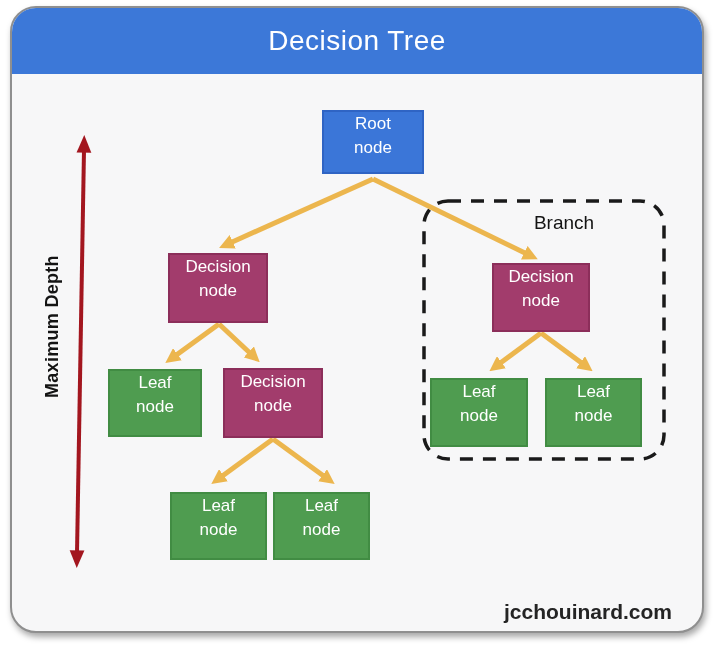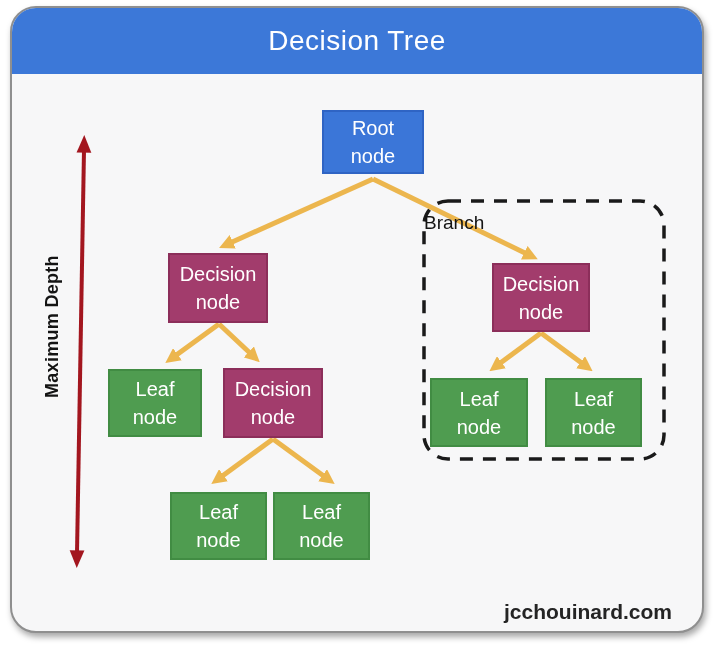--- a/index.html
+++ b/index.html
@@ -49,24 +49,23 @@
   .depth-head { fill: var(--depth-arrow, #a3161f); }
   .branch-rect {
     stroke: var(--branch-border, #1a1a1a);
     stroke-width: 3.5;
     stroke-dasharray: 13 10;
     fill: none;
   }
   .node {
     position: absolute;
     display: flex;
-    align-items: center;
     justify-content: center;
     color: #ffffff;
-    font-size: 20px;
+    font-size: 17px;
     line-height: 1.4;
     text-align: center;
     box-sizing: border-box;
   }
   .node span {
     display: inline-block;
     word-spacing: 9999px; 
   }
   .node-root {
     background: var(--root-node, #3b76d8);
@@ -75,23 +74,23 @@
   .node-decision {
     background: var(--decision-node, #a23c6c);
     border: 2px solid var(--decision-border, #8c2e5a);
   }
   .node-leaf {
     background: var(--leaf-node, #4f9c50);
     border: 2px solid var(--leaf-border, #418c43);
   }
   .branch-label {
     position: absolute;
-    left: 424px; top: 212px;
+    left: 444px; top: 212px;
     width: 240px;
-    text-align: left;
+    text-align: center;
     font-size: 19px;
     color: #141414;
   }
   .depth-label {
     position: absolute;
     left: 42px; top: 242px;
     width: 28px; height: 170px;
     writing-mode: vertical-rl;
     transform: rotate(180deg);
     text-align: center;

